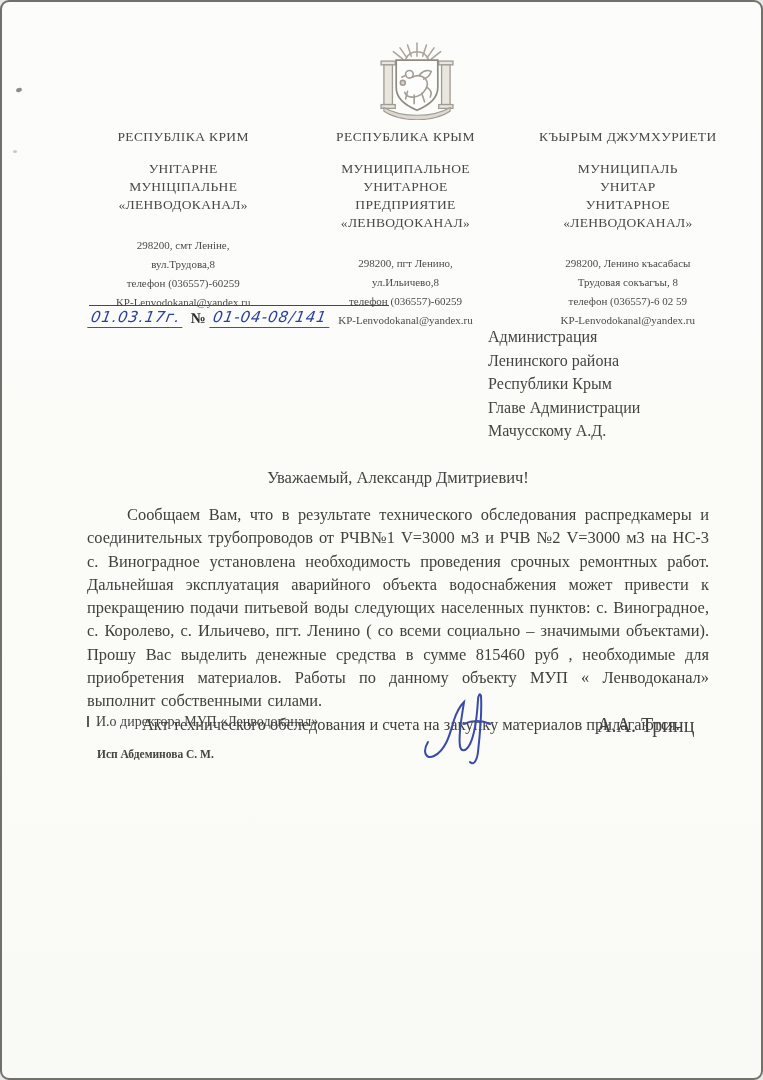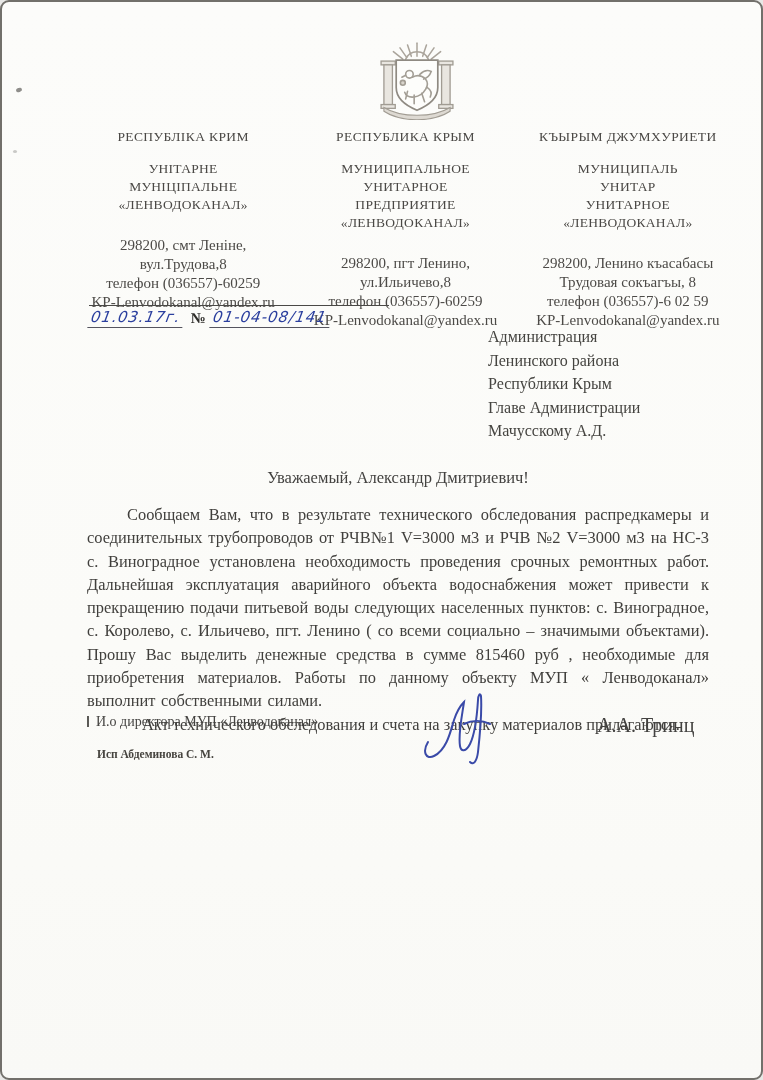--- a/index.html
+++ b/index.html
@@ -24,21 +24,21 @@
 
   
   .letterhead{
     position:absolute;left:70px;top:126px;right:22px;
     display:flex;justify-content:space-between;
   }
   .lh-col{width:225px;text-align:center;font-size:13.5px;line-height:18px;color:#4a4845;}
   .lh-region{letter-spacing:.4px;margin-bottom:14px;}
   .lh-org{margin-bottom:22px;letter-spacing:.3px;}
   .lh-org div{line-height:18px;}
-  .lh-addr{font-size:15px;line-height:19px;color:#4c4a47;}
+  .lh-addr{font-size:11px;line-height:19px;color:#4c4a47;}
 
   
   .ref{position:absolute;left:87px;top:303px;width:300px;}
   .ref-rule{border-top:1.5px solid #4a4946;width:300px;}
   .ref-row{display:flex;align-items:flex-end;margin-top:2px;font-size:15px;}
   .hand{
     font-family:"DejaVu Sans",sans-serif;
     font-style:italic;font-size:15px;
     color:#2b3f9e;
     transform:skewX(-10deg);

